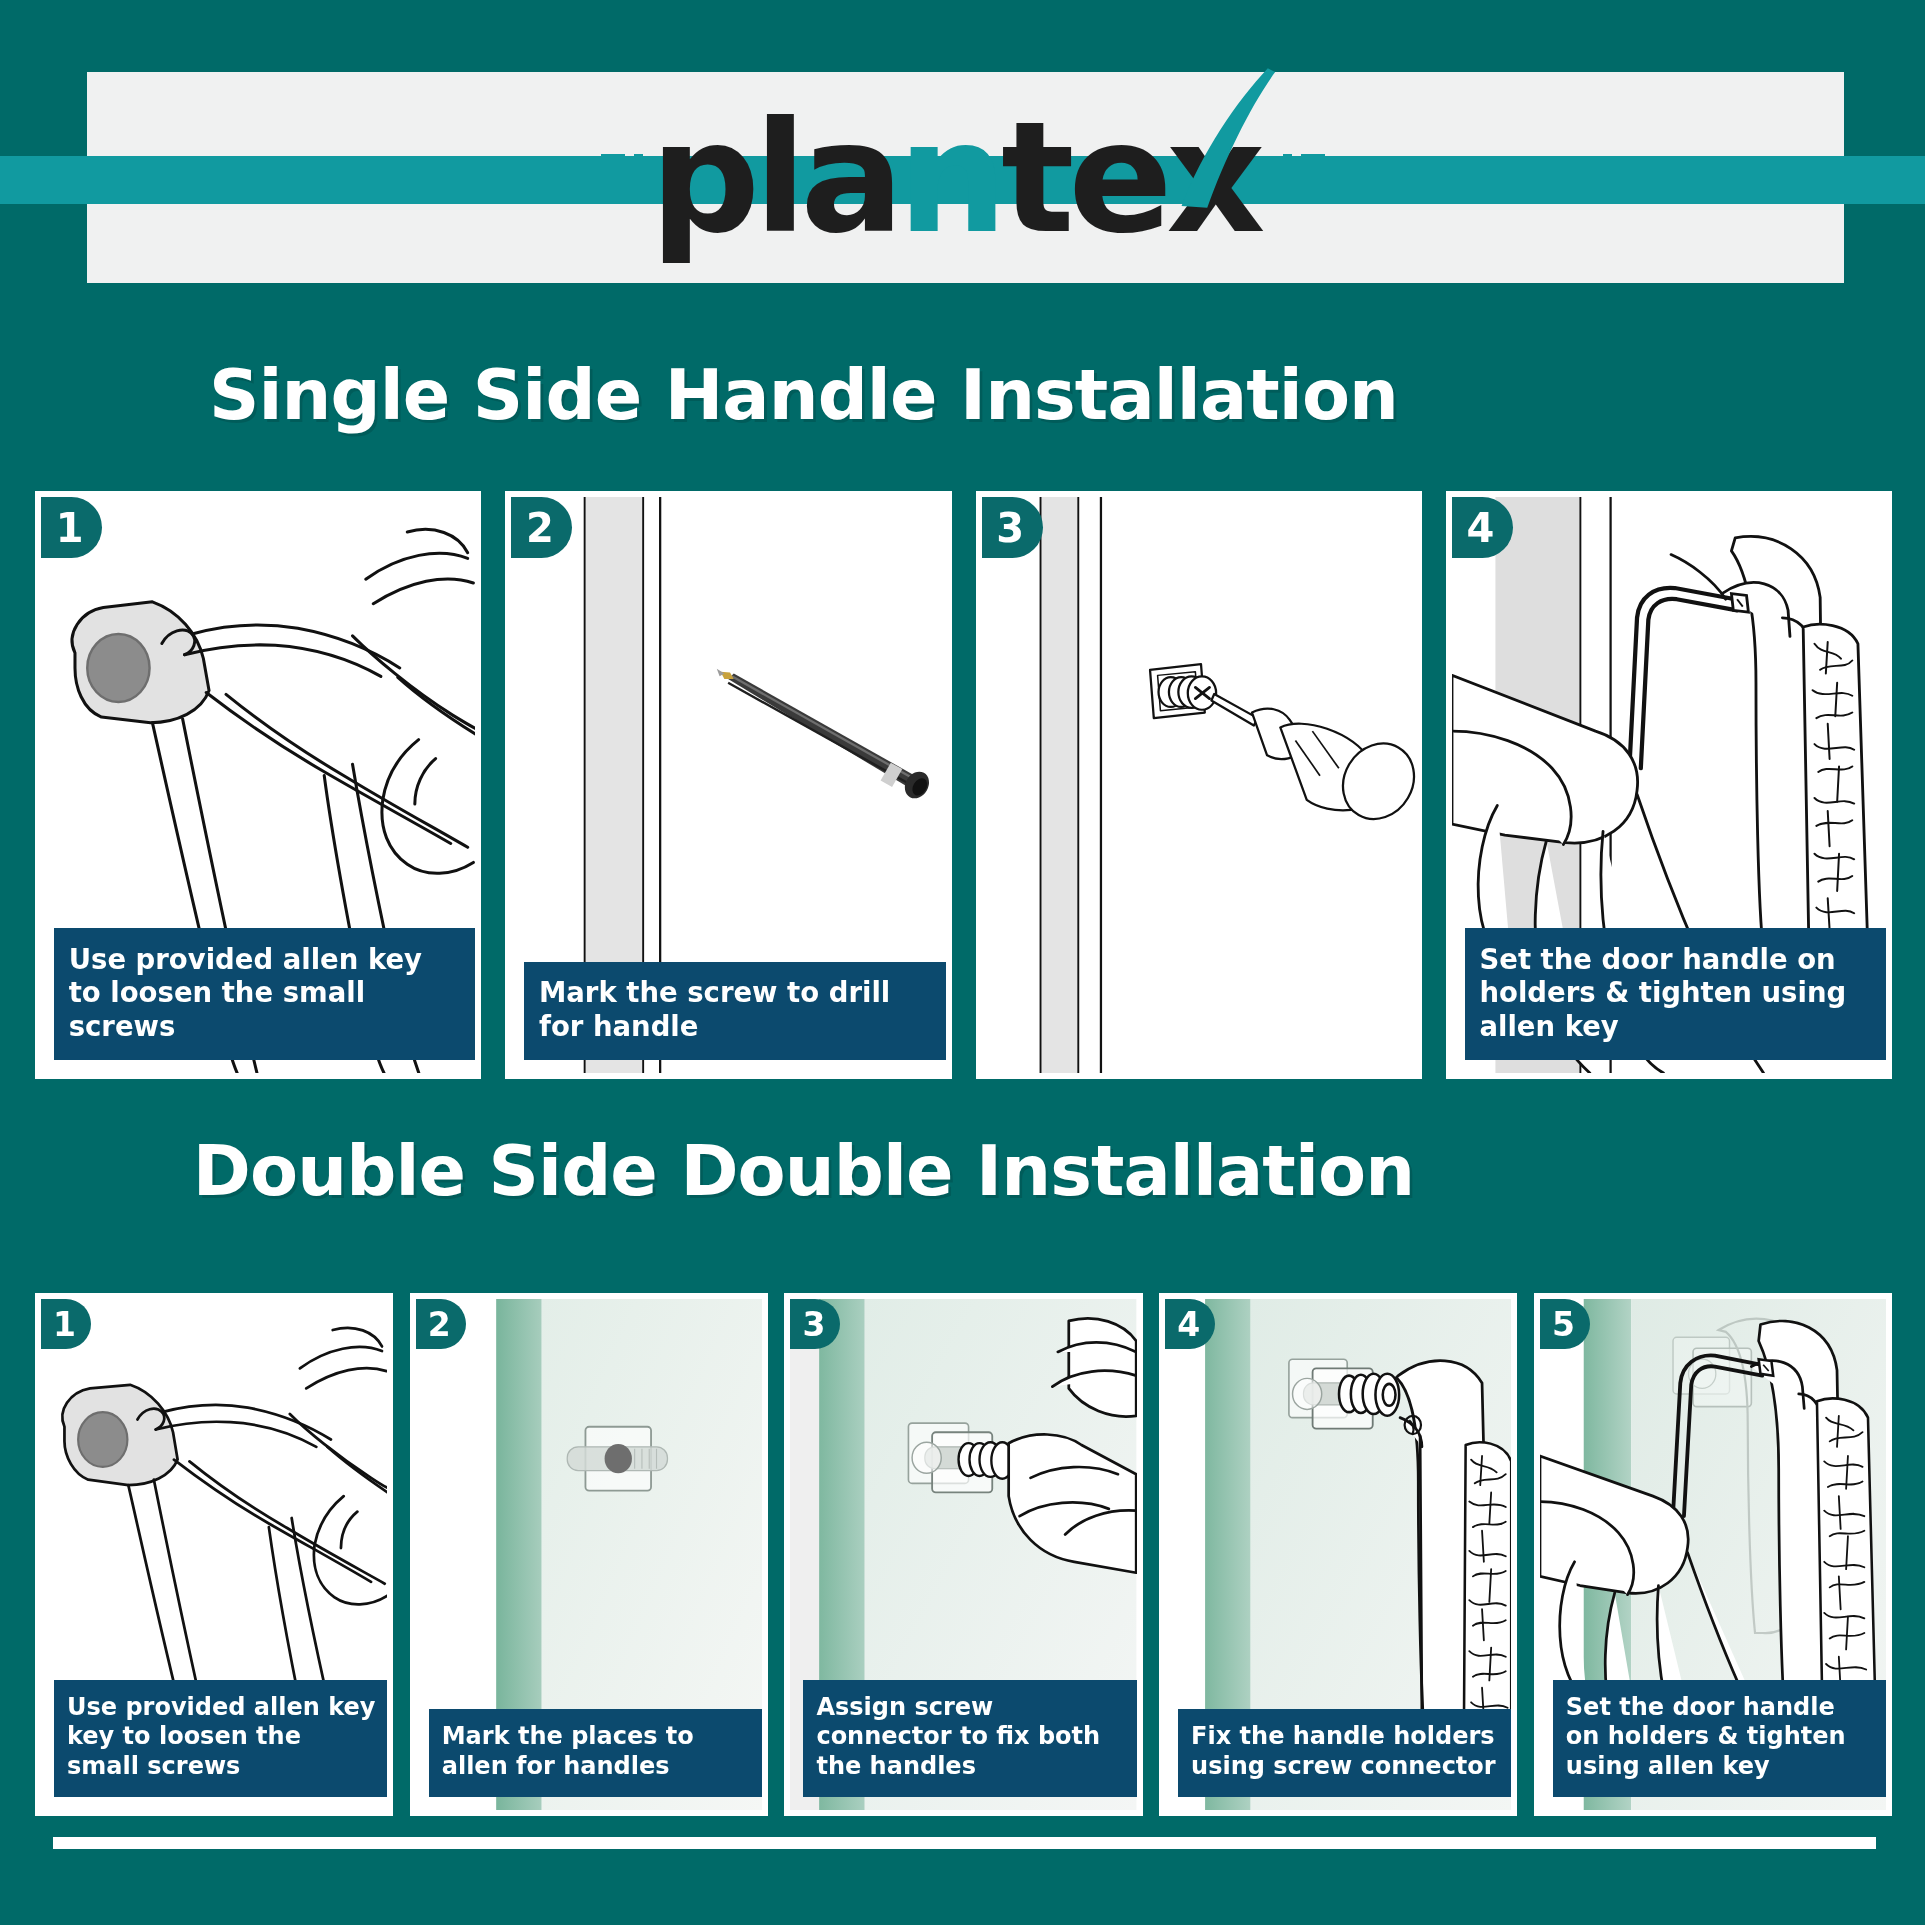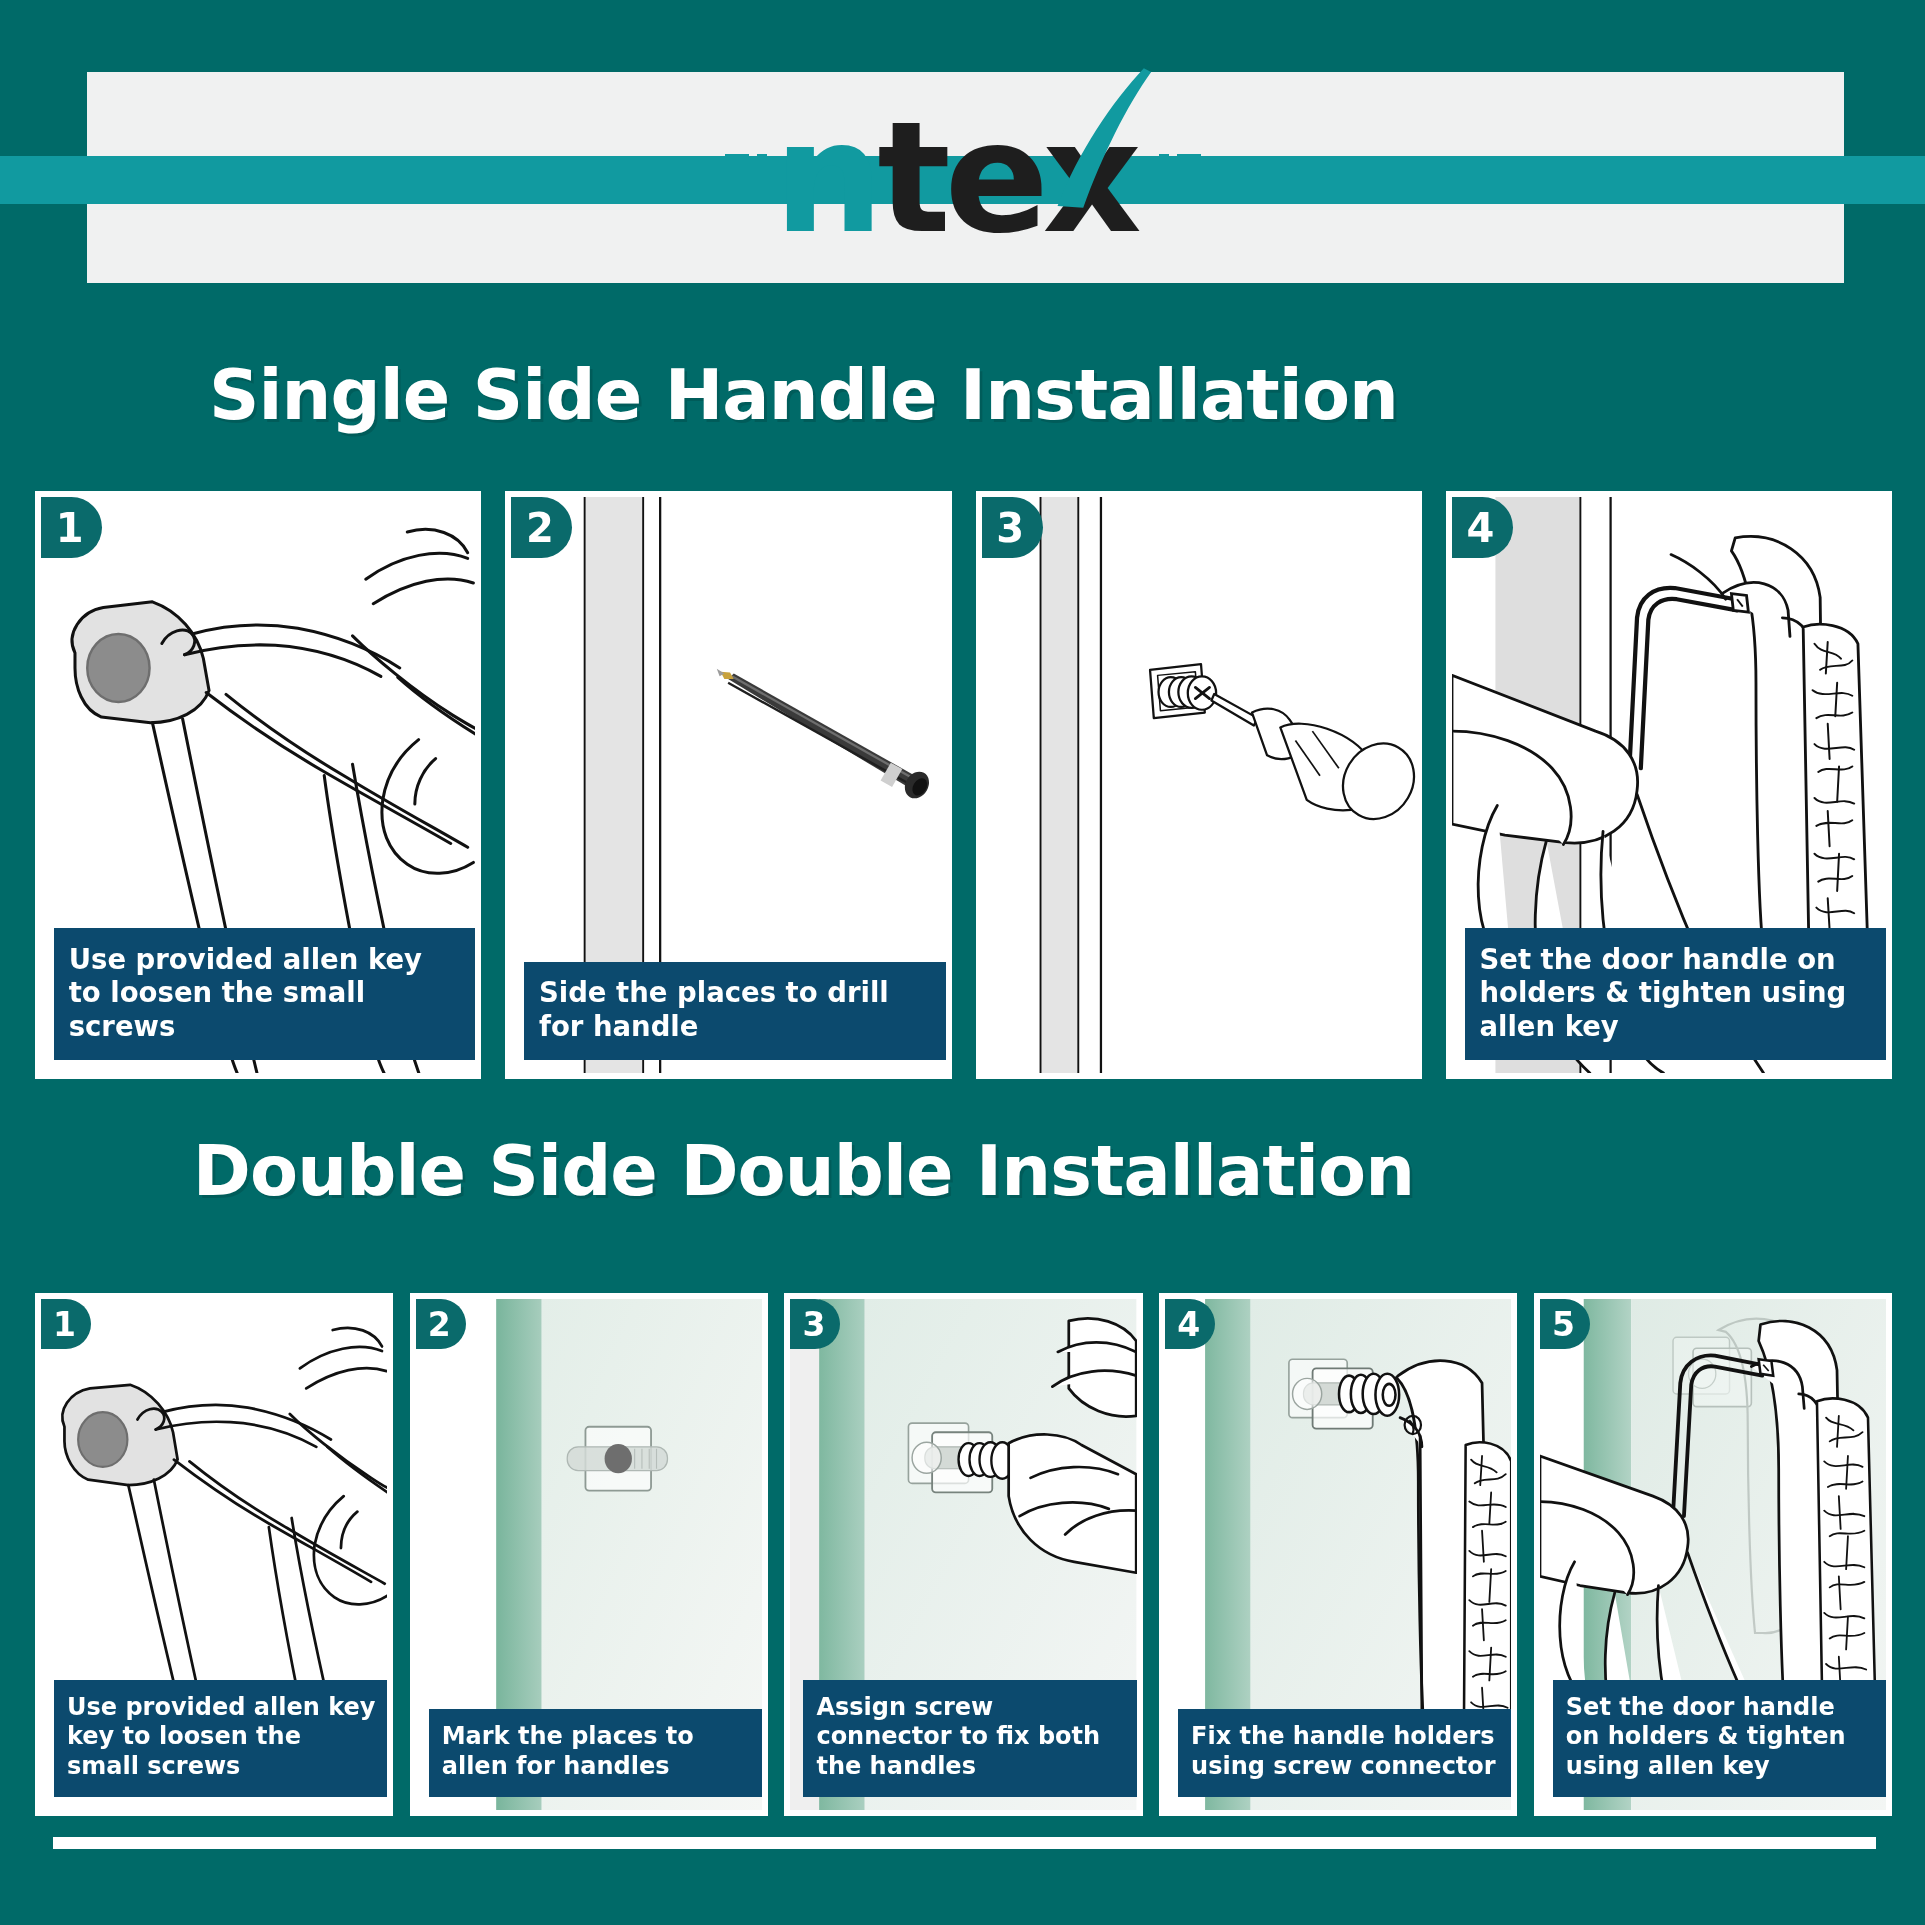--- a/index.html
+++ b/index.html
@@ -107,20 +107,21 @@
 </head>
 <body>
 
 <div class="header">
   <div class="header-panel"></div>
   <div class="header-stripe"></div>
   <div class="logo-wrap">
     <span class="logo-tick-a"></span>
     <span class="logo-tick-b"></span>
     <span class="logo-text">
+      <span>pla</span>
         <span class="teal">n</span>
         <span>tex</span>
       <svg class="logo-swoosh" viewBox="0 0 150 170">
         <path d="M138 8 C104 44 66 100 44 158 L72 160 C92 104 120 48 146 12 Z" fill="#119AA0"></path>
       </svg>
     </span>
     <span class="logo-tick-c"></span>
     <span class="logo-tick-d"></span>
   </div>
 </div>
@@ -172,21 +173,21 @@
           <path d="M230 200 L424 310" stroke="#1F1F1F" stroke-width="2.5"></path>
           <path d="M222 188 L232 189 L236 196 L226 196 Z" fill="#C8A23C"></path>
           <path d="M218 185 L226 190 L221 193 Z" fill="#9C9C9C"></path>
           <rect x="396" y="288" width="14" height="22" transform="rotate(29.5 403 299)" fill="#CFCFCF"></rect>
           <ellipse cx="430" cy="310" rx="12" ry="15" transform="rotate(29.5 430 310)" fill="#2A2A2A"></ellipse>
           <ellipse cx="433" cy="312" rx="7" ry="10" transform="rotate(29.5 433 312)" fill="#111"></ellipse>
         </g>
       </svg>
     </div>
     <div class="badge">2</div>
-    <div class="caption">Side the places to drill for handle</div>
+    <div class="caption">Mark the screw to drill for handle</div>
   </div>
 
   <div class="panel">
     <div class="art">
       <svg viewBox="0 0 460 620" preserveAspectRatio="none">
         <rect x="0" y="0" width="460" height="620" fill="#FFFFFF"></rect>
         <rect x="62" y="0" width="40" height="620" fill="#E4E4E4"></rect>
         <line x1="62" y1="0" x2="62" y2="620" stroke="#111" stroke-width="2"></line>
         <line x1="102" y1="0" x2="102" y2="620" stroke="#111" stroke-width="2"></line>
         <line x1="126" y1="0" x2="126" y2="620" stroke="#111" stroke-width="2.4"></line>

